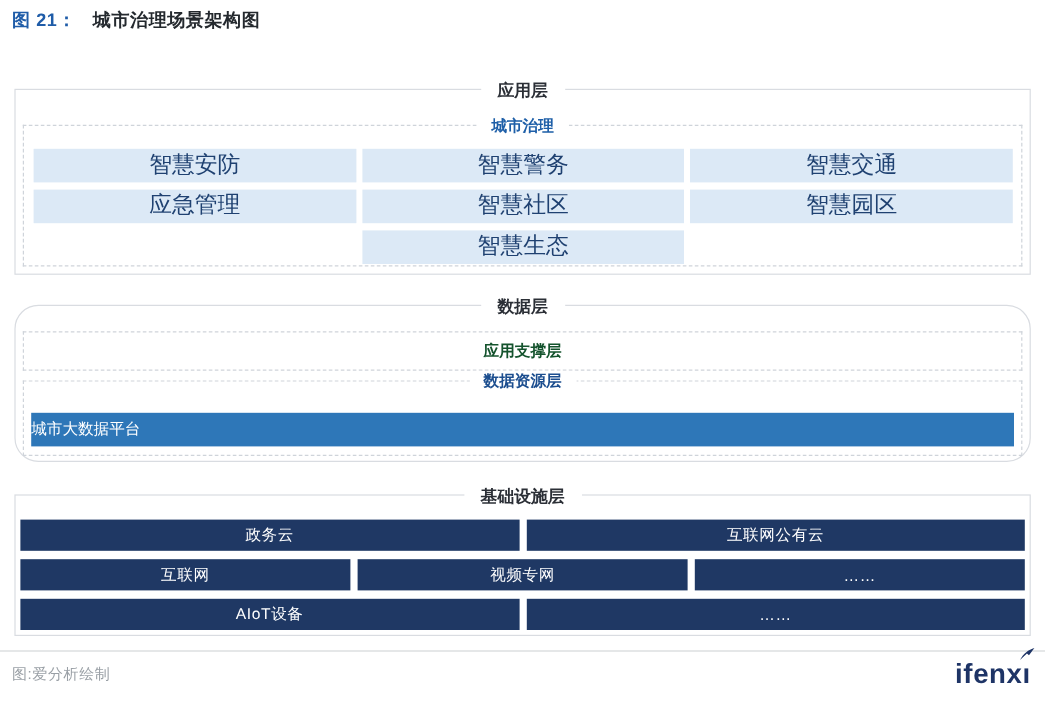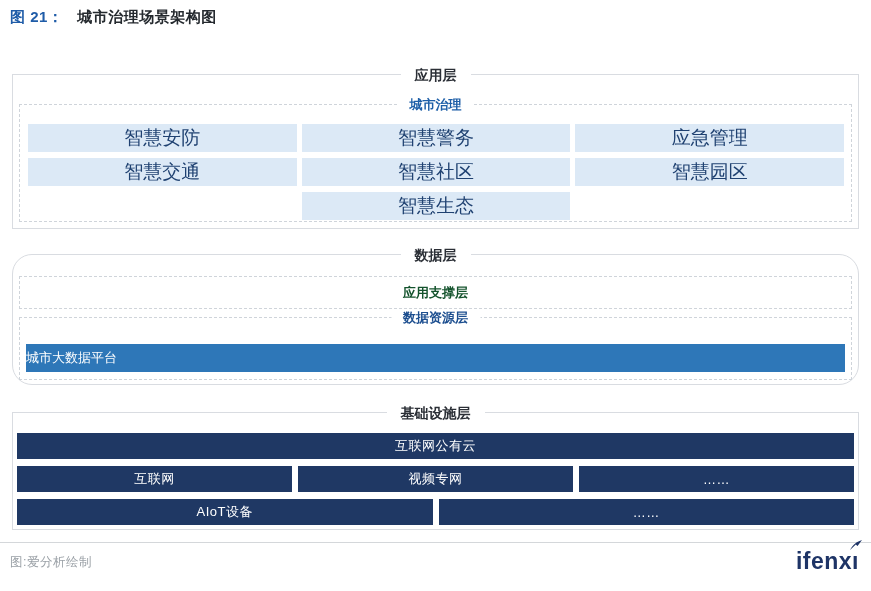--- a/index.html
+++ b/index.html
@@ -63,22 +63,22 @@
     <span class="fig-label">图 21：</span><span class="fig-text">城市治理场景架构图</span>
   </div>
 
   <div class="layer layer-app">
     <div class="layer-title">应用层</div>
     <div class="dashed-box app-dashed">
       <div class="dashed-title" style="color:#1e5fa8;">城市治理</div>
       <div class="app-grid">
         <div class="app-box">智慧安防</div>
         <div class="app-box">智慧警务</div>
+        <div class="app-box">智慧交通</div>
         <div class="app-box">应急管理</div>
-        <div class="app-box">智慧交通</div>
         <div class="app-box">智慧社区</div>
         <div class="app-box">智慧园区</div>
         <div class="app-box center-col">智慧生态</div>
       </div>
     </div>
   </div>
 
   <div class="layer layer-data">
     <div class="layer-title">数据层</div>
     <div class="dashed-box support-box">
@@ -87,20 +87,21 @@
     <div class="dashed-box resource-box">
       <div class="dashed-title resource-title">数据资源层</div>
       <div class="platform-bar">城市大数据平台</div>
     </div>
   </div>
 
   <div class="layer layer-infra">
     <div class="layer-title">基础设施层</div>
     <div class="infra-rows">
       <div class="infra-row">
+        <div class="infra-box">政务云</div>
         <div class="infra-box">互联网公有云</div>
       </div>
       <div class="infra-row">
         <div class="infra-box">互联网</div>
         <div class="infra-box">视频专网</div>
         <div class="infra-box">……</div>
       </div>
       <div class="infra-row">
         <div class="infra-box">AIoT设备</div>
         <div class="infra-box">……</div>

